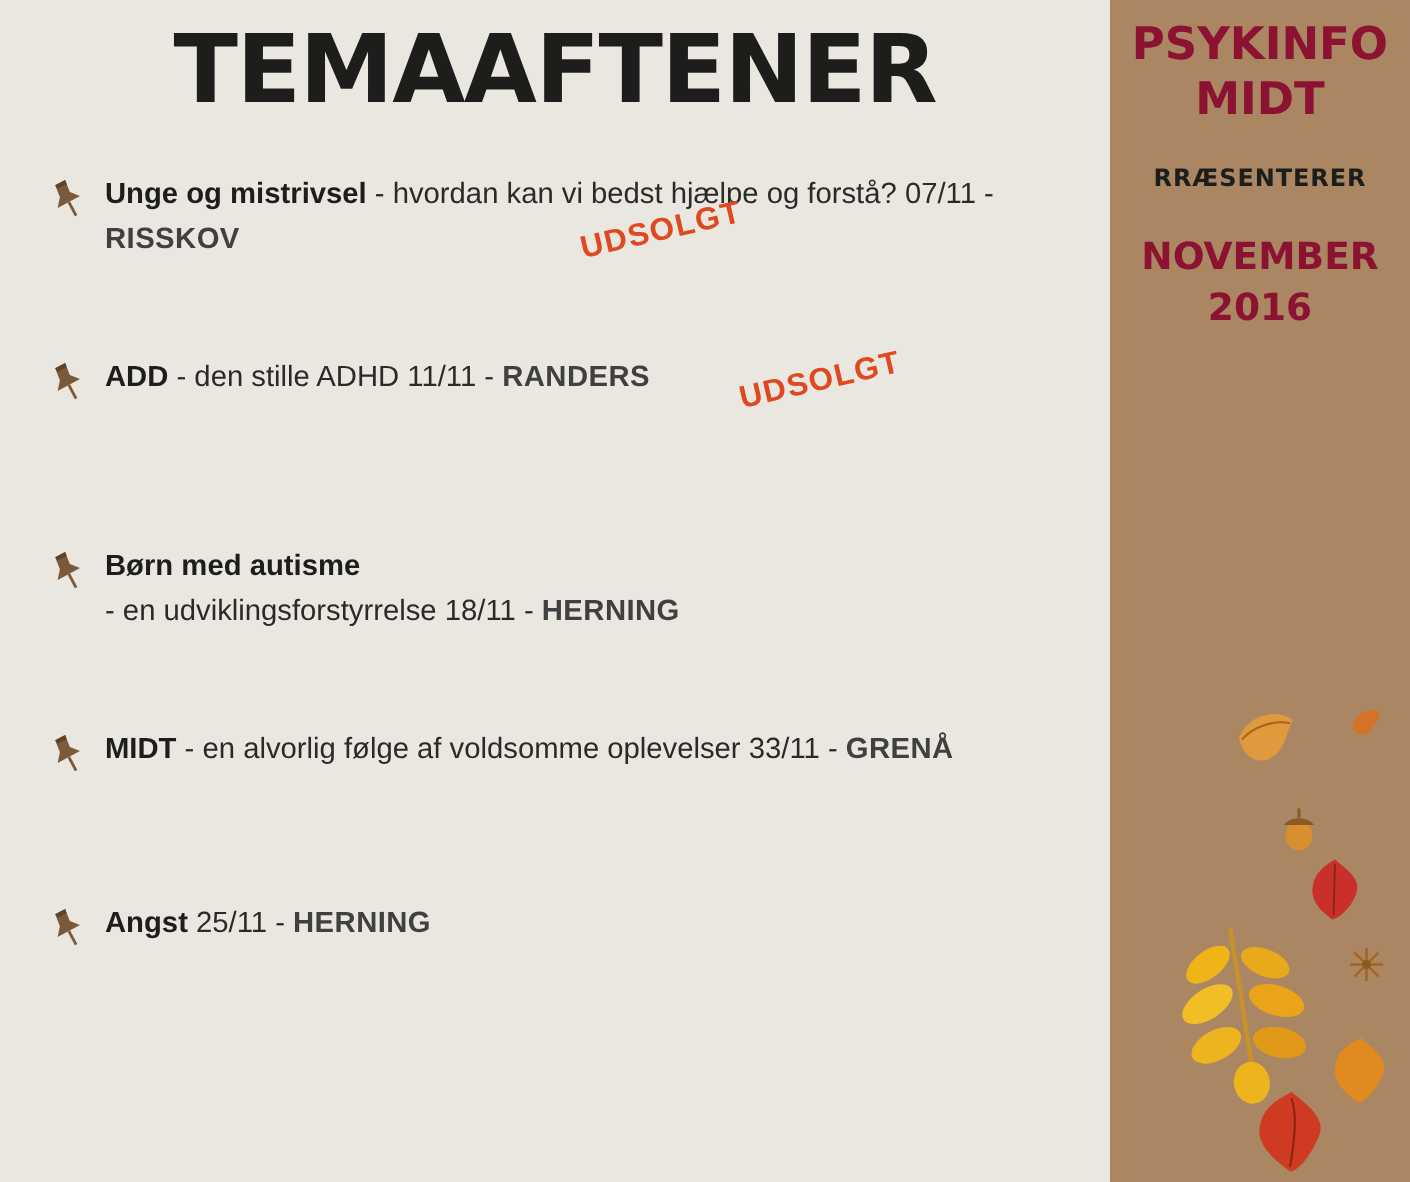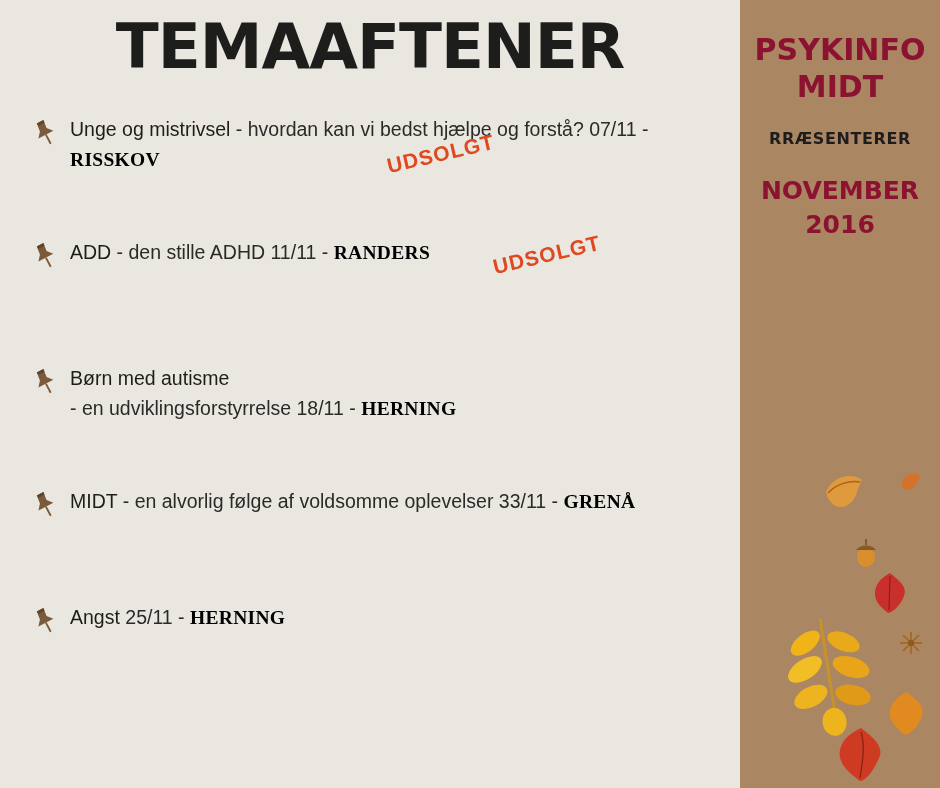--- a/index.html
+++ b/index.html
@@ -56,28 +56,27 @@
     font-family: "Liberation Sans", sans-serif;
   }
   .pin-icon {
     position: absolute;
     left: 6px;
     top: 4px;
     width: 30px;
     height: 30px;
   }
   b.lead {
-    font-weight: normal;
+    font-weight: bold;
     color: #1d1d1b;
   }
   .city {
-    color: #000000;
+    color: #404040;
     font-weight: bold;
     letter-spacing: 0.3px;
-    font-family: Liberation Serif, serif;
   }
   .sold-out {
     position: absolute;
     color: #e0481f;
     font-weight: bold;
     font-size: 21px;
     letter-spacing: 1px;
     transform: rotate(-13deg);
     font-family: "Liberation Sans", sans-serif;
   }
@@ -85,21 +84,21 @@
   #soldout-1 { left: 468px; top: 6px; }
 
   
   .right {
     position: relative;
     width: 200px;
     height: 788px;
     background: #ab8663;
     text-align: center;
     box-sizing: border-box;
-    padding-top: 32px;
+    padding-top: 12px;
     overflow: hidden;
   }
   .brand {
     margin: 0;
     font-size: 30px;
     font-weight: bold;
     line-height: 1.22;
     color: #8c1231;
     font-family: "DejaVu Sans", sans-serif;
   }

